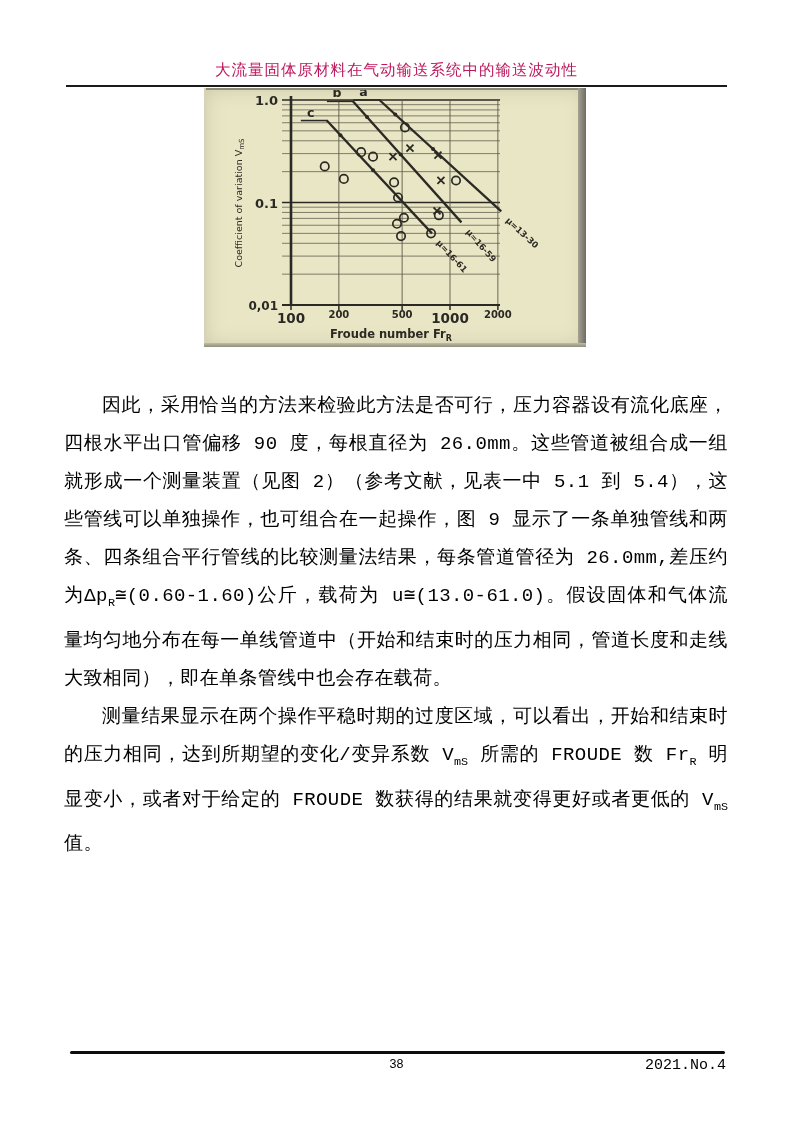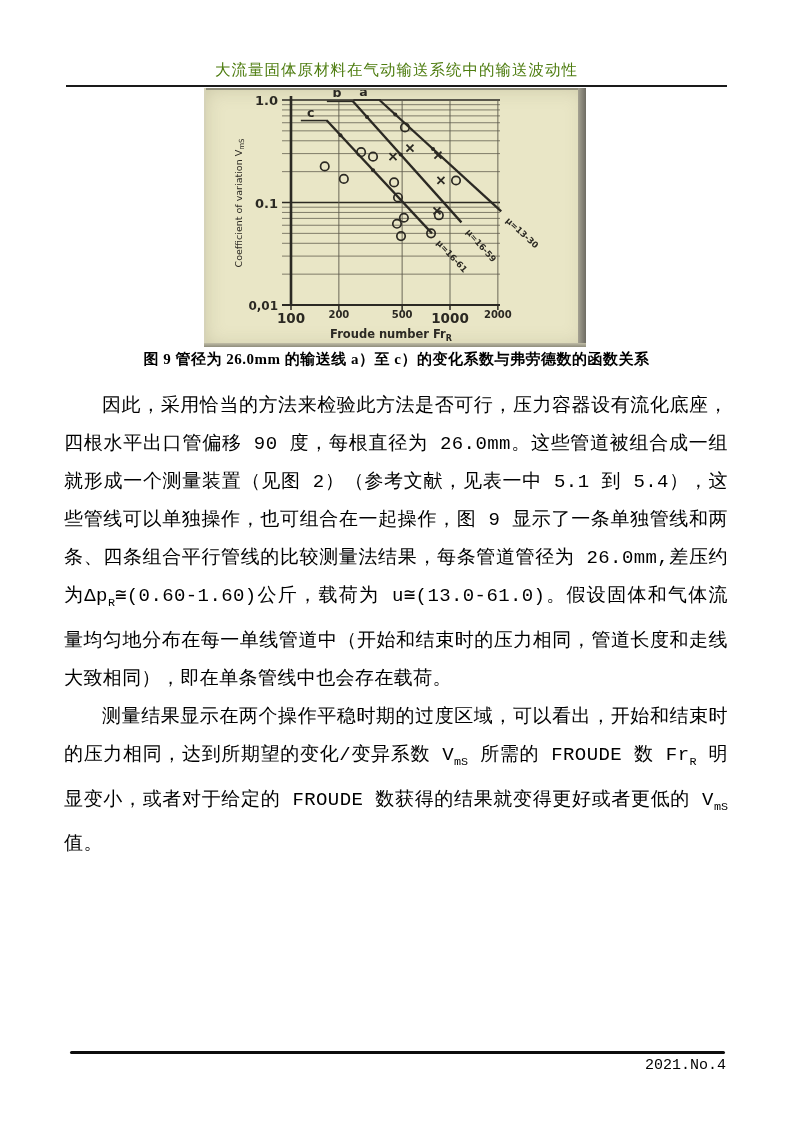--- a/index.html
+++ b/index.html
@@ -3,21 +3,21 @@
 <meta charset="utf-8">
 <style>
   html,body{margin:0;padding:0;background:#888;}
   #page{
     position:relative;width:793px;height:1122px;background:#ffffff;
     margin:0 auto;font-family:"Liberation Serif","DejaVu Serif",serif;color:#000;
     overflow:hidden;
   }
   .header-title{
     position:absolute;top:60px;left:0;width:100%;text-align:center;
-    font-size:15.5px;letter-spacing:1px;color:#4d7c0f;font-weight:500;
+    font-size:15.5px;letter-spacing:1px;color:#be185d;font-weight:500;
   }
   .header-rule{
     position:absolute;top:85px;left:66px;width:661px;height:2px;background:#1a1a1a;
   }
   .figure-scan{
     position:absolute;left:204px;top:88px;width:382px;height:259px;
     background:#e9e6c6;
     box-shadow:inset 0 0 20px rgba(115,110,80,.28);
   }
   .scan-edge-top{position:absolute;top:0;left:0;width:100%;height:2px;background:#8f8d7a;}
@@ -134,23 +134,23 @@
         <path d="M229.466823548796 119.29449553145241L236.466823548796 126.29449553145241M236.466823548796 119.29449553145241L229.466823548796 126.29449553145241" stroke="#2b2923" stroke-width="1.8" fill="none"></path>
         <path d="M230.46040648383917 63.604205215357L237.46040648383917 70.604205215357M237.46040648383917 63.604205215357L230.46040648383917 70.604205215357" stroke="#2b2923" stroke-width="1.8" fill="none"></path>
         <path d="M233.43693534520045 88.97850557511096L240.43693534520045 95.97850557511096M240.43693534520045 88.97850557511096L233.43693534520045 95.97850557511096" stroke="#2b2923" stroke-width="1.8" fill="none"></path>
       </svg>
     <div class="scan-edge-top"></div>
     <div class="scan-edge-left"></div>
     <div class="scan-edge-right"></div>
     <div class="scan-edge-bottom"></div>
   </div>
 
-  <div class="figure-caption">图 9  管径为 26.0mm 的输送线 a）至 c）的变化系数与弗劳德数的函数关系</div>
 
   <div class="body-text">
     <p><span>因此，采用恰当的方法来检验此方法是否可行，压力容器设有流化底座，四根水平出口管偏移 90 度，每根直径为 26.0mm。这些管道被组合成一组就形成一个测量装置（见图 2）（参考文献，见表一中 5.1 到 5.4），这些管线可以单独操作，也可组合在一起操作，图 9 显示了一条单独管线和两条、四条组合平行管线的比较测量法结果，每条管道管径为 26.0mm,差压约为Δp</span><sub>R</sub><span>≅(0.60-1.60)公斤，载荷为 u≅(13.0-61.0)。假设固体和气体流量均匀地分布在每一单线管道中（开始和结束时的压力相同，管道长度和走线大致相同），即在单条管线中也会存在载荷。</span></p>
     <p><span>测量结果显示在两个操作平稳时期的过度区域，可以看出，开始和结束时的压力相同，达到所期望的变化/变异系数 V</span><sub>mS</sub><span> 所需的 FROUDE 数 Fr</span><sub>R</sub><span> 明显变小，或者对于给定的 FROUDE 数获得的结果就变得更好或者更低的 V</span><sub>mS</sub><span> 值。</span></p>
   </div>
 
   <div class="footer-rule"></div>
+  <div class="footer-page">38</div>
   <div class="footer-issue">2021.No.4</div>
 
 </div>
 
 </body></html>

